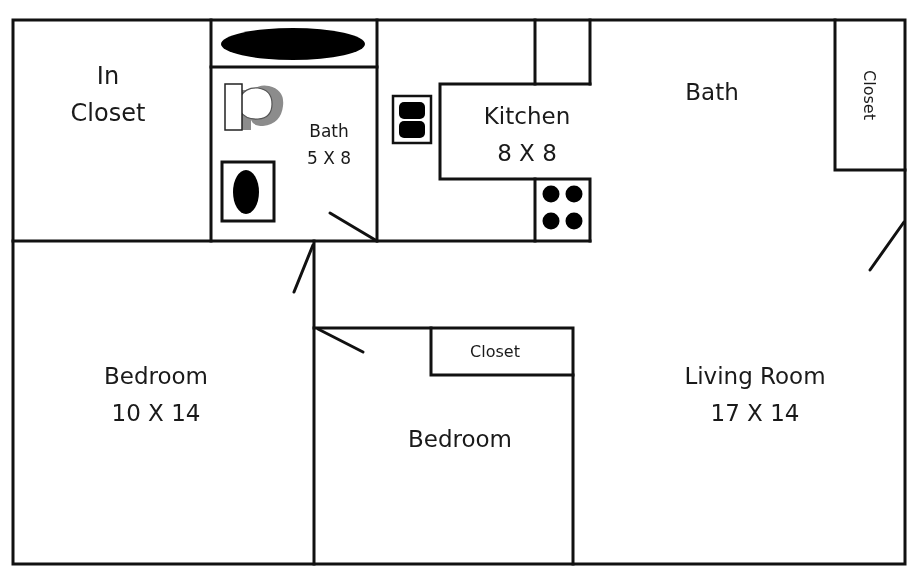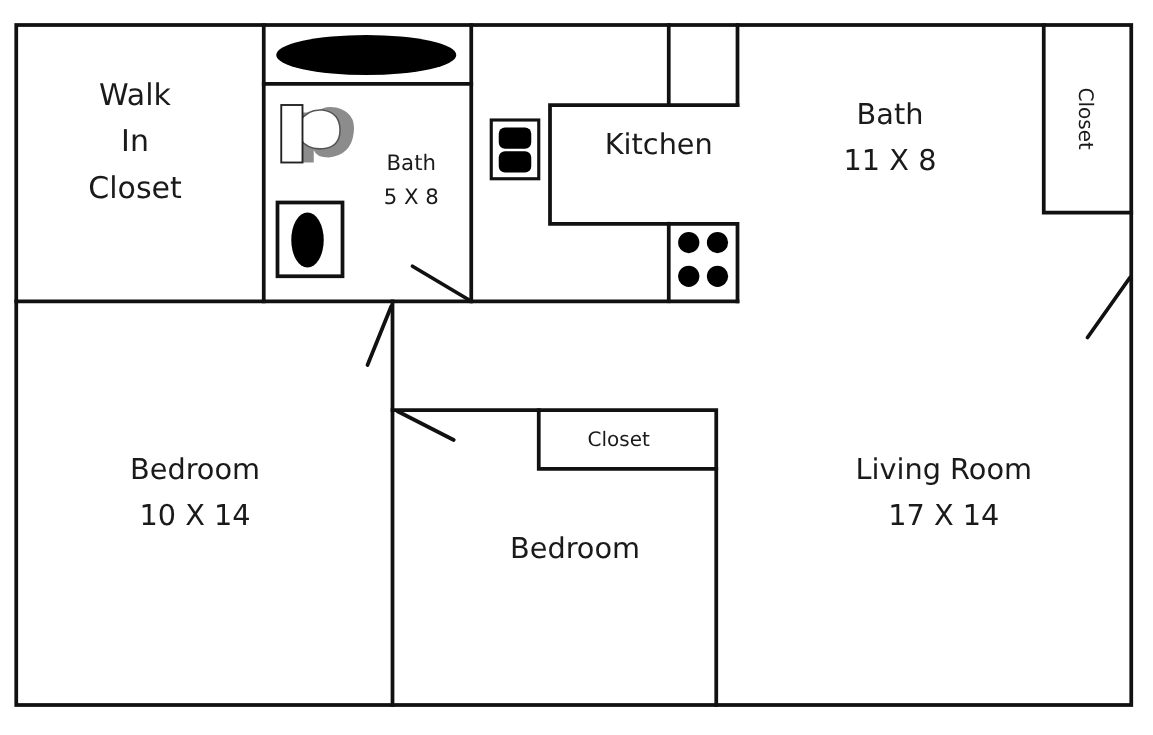--- a/index.html
+++ b/index.html
@@ -87,37 +87,36 @@
 
   <g fill="#000">
     <circle cx="551" cy="194" r="8.5"></circle>
     <circle cx="574" cy="194" r="8.5"></circle>
     <circle cx="551" cy="221" r="8.5"></circle>
     <circle cx="574" cy="221" r="8.5"></circle>
   </g>
 </svg>
 
 <div class="label lg" style="left:108px; top:58px;">
-  <span>Walk</span>
   <span>In</span>
   <span>Closet</span>
 </div>
 
 <div class="label sm" style="left:329px; top:118px;">
   <span>Bath</span>
   <span>5 X 8</span>
 </div>
 
 <div class="label md" style="left:527px; top:98px;">
   <span>Kitchen</span>
+  <span>8 X 8</span>
 </div>
 
 <div class="label md" style="left:712px; top:74px;">
   <span>Bath</span>
-  <span>11 X 8</span>
 </div>
 
 <div class="rot" style="left:869px; top:95px;">Closet</div>
 
 <div class="label md" style="left:156px; top:358px;">
   <span>Bedroom</span>
   <span>10 X 14</span>
 </div>
 
 <div class="label xs" style="left:495px; top:342px;">Closet</div>

